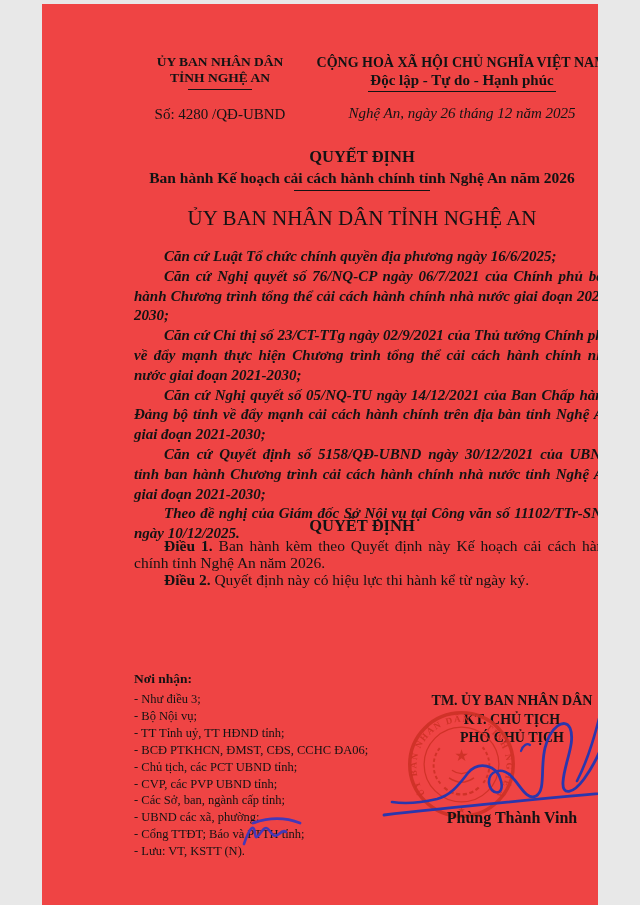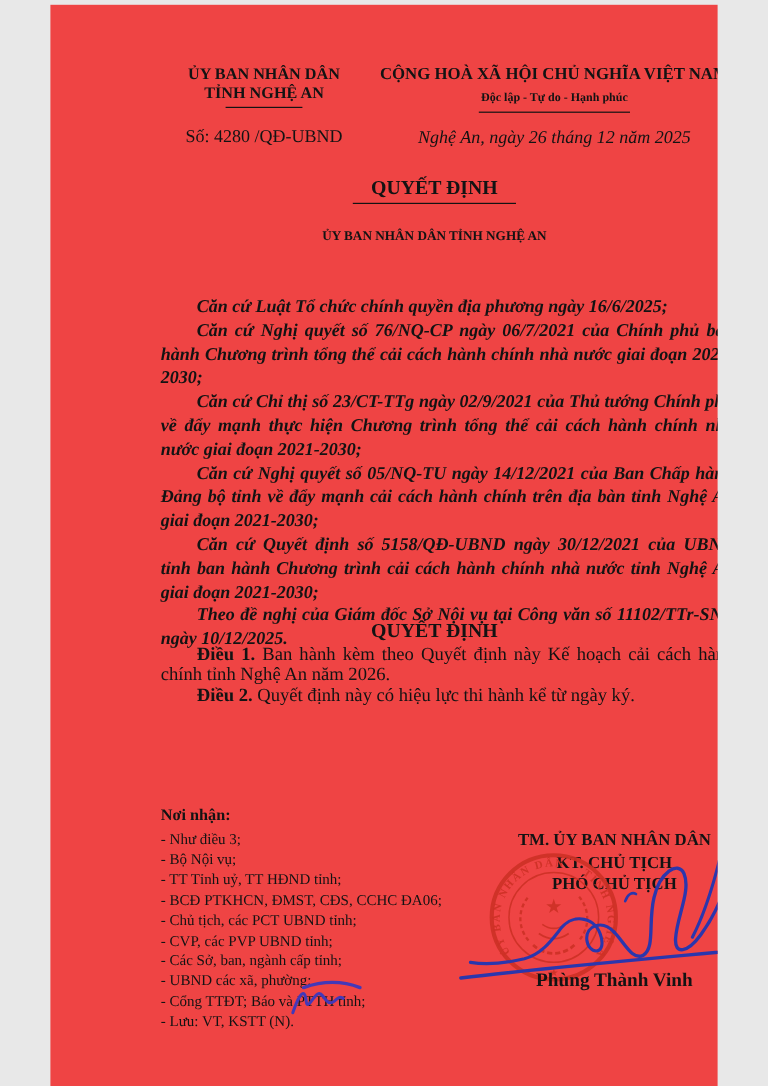--- a/index.html
+++ b/index.html
@@ -15,30 +15,30 @@
   .abs{position:absolute;}
   .center{text-align:center;}
 
   
   .hdr-left{left:86px;top:50px;width:184px;}
   .org-line{font-size:13.5px;font-weight:bold;line-height:16px;}
   .org-sep{width:64px;border-top:1.5px solid #131313;margin:3px auto 0;height:0;}
   .doc-number{margin-top:15px;font-size:15px;line-height:18px;}
   .hdr-right{left:266px;top:50px;width:308px;}
   .nat-line1{font-size:14px;font-weight:bold;line-height:17px;}
-  .nat-line2{display:inline-block;font-size:10px;font-weight:bold;line-height:18px;
+  .nat-line2{display:inline-block;font-size:15px;font-weight:bold;line-height:18px;
              border-bottom:1.5px solid #131313;padding:0 2px 2px;}
   .dateline{margin-top:12px;font-size:15px;font-style:italic;line-height:18px;}
 
   
   .title-block{left:75px;top:143px;width:490px;}
   .doc-kind{font-size:16.5px;font-weight:bold;line-height:19px;}
   .doc-subject{font-size:15.5px;font-weight:bold;line-height:19px;margin-top:2px;}
   .title-sep{width:136px;border-top:1.5px solid #131313;margin:3px auto 0;height:0;}
-  .doc-issuer{font-size:11px;font-weight:bold;margin-top:18px;line-height:19px;}
+  .doc-issuer{font-size:21px;font-weight:normal;margin-top:18px;line-height:19px;}
 
   
   .preamble{left:92px;top:243px;width:478px;font-size:15px;font-style:italic;
             line-height:19.8px;text-align:justify;font-weight:bold;}
   .preamble p{margin:0;text-indent:30px;}
 
   .decision-word{left:75px;top:512px;width:490px;font-size:16.5px;font-weight:bold;line-height:20px;}
 
   
   .articles{left:92px;top:533px;width:478px;font-size:15.5px;line-height:17px;text-align:justify;}
@@ -75,20 +75,21 @@
   <div class="abs hdr-right center">
     <div class="nat-line1">CỘNG HOÀ XÃ HỘI CHỦ NGHĨA VIỆT NAM</div>
     <div>
       <span class="nat-line2">Độc lập - Tự do - Hạnh phúc</span>
     </div>
     <div class="dateline">Nghệ An, ngày 26 tháng 12  năm 2025</div>
   </div>
 
   <div class="abs title-block center">
     <div class="doc-kind">QUYẾT ĐỊNH</div>
+    <div class="doc-subject">Ban hành Kế hoạch cải cách hành chính tỉnh Nghệ An năm 2026</div>
     <div class="title-sep"></div>
     <div class="doc-issuer">ỦY BAN NHÂN DÂN TỈNH NGHỆ AN</div>
   </div>
 
   <div class="abs preamble">
     <p>Căn cứ Luật Tổ chức chính quyền địa phương ngày 16/6/2025;</p>
     <p>Căn cứ Nghị quyết số 76/NQ-CP ngày 06/7/2021 của Chính phủ ban hành Chương trình tổng thể cải cách hành chính nhà nước giai đoạn 2021- 2030;</p>
     <p>Căn cứ Chỉ thị số 23/CT-TTg ngày 02/9/2021 của Thủ tướng Chính phủ về đẩy mạnh thực hiện Chương trình tổng thể cải cách hành chính nhà nước giai đoạn 2021-2030;</p>
     <p>Căn cứ Nghị quyết số 05/NQ-TU ngày 14/12/2021 của Ban Chấp hành Đảng bộ tỉnh về đẩy mạnh cải cách hành chính trên địa bàn tỉnh Nghệ An giai đoạn 2021-2030;</p>
     <p>Căn cứ Quyết định số 5158/QĐ-UBND ngày 30/12/2021 của UBND tỉnh ban hành Chương trình cải cách hành chính nhà nước tỉnh Nghệ An giai đoạn 2021-2030;</p>

